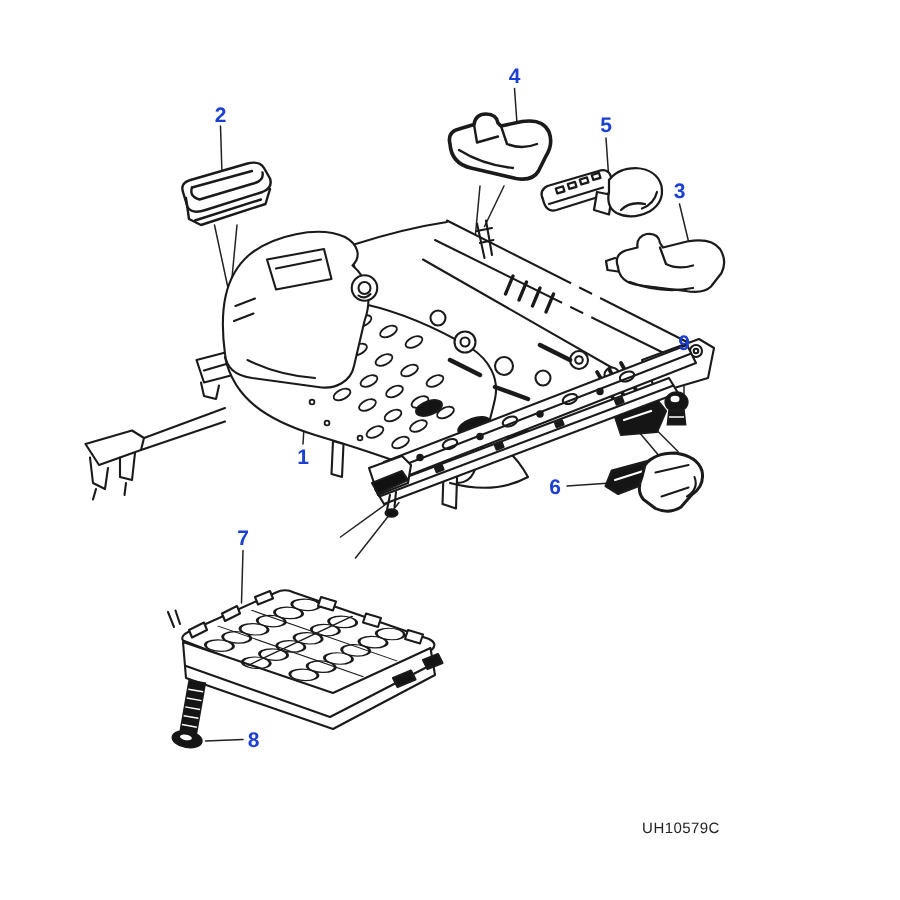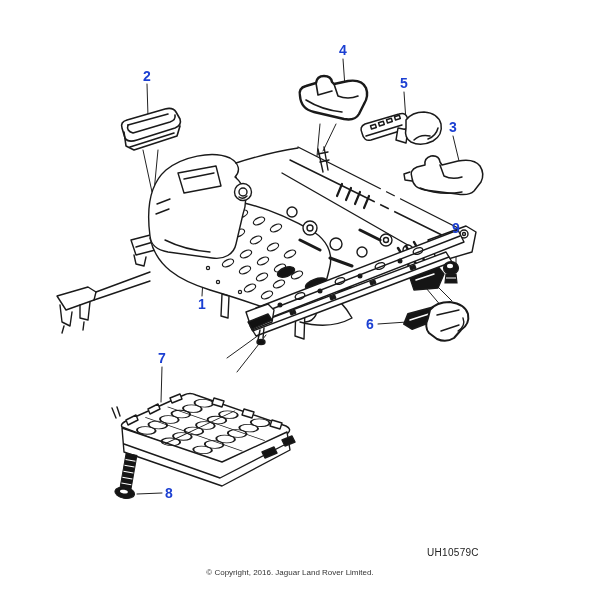--- a/index.html
+++ b/index.html
@@ -6,21 +6,21 @@
   body{width:600px;height:600px;font-family:"Liberation Sans",sans-serif;}
   .canvas{position:relative;width:600px;height:600px;background:#fff;overflow:hidden;}
   .canvas svg{position:absolute;left:0;top:0;}
   .callout{
     position:absolute;transform:translate(-50%,-50%);
     color:var(--callout-blue,#1b3fd2);
     font-weight:bold;font-size:14px;line-height:1;cursor:pointer;
     user-select:none;
   }
   .diagram-code{
-    position:absolute;left:427px;top:547px;width:84px;
+    position:absolute;left:412px;top:547px;width:84px;text-align:center;
     font-size:10px;color:#222;letter-spacing:.3px;
   }
   .copyright{
     position:absolute;left:150px;top:568px;width:280px;text-align:center;
     font-size:8px;color:#333;
   }
 </style>
 </head>
 <body>
 
@@ -255,15 +255,14 @@
 <span class="callout" style="left:147px;top:76px">2</span>
 <span class="callout" style="left:453px;top:127px">3</span>
 <span class="callout" style="left:343px;top:50px">4</span>
 <span class="callout" style="left:404px;top:83px">5</span>
 <span class="callout" style="left:370px;top:324px">6</span>
 <span class="callout" style="left:162px;top:358px">7</span>
 <span class="callout" style="left:169px;top:493px">8</span>
 <span class="callout" style="left:456px;top:228px">9</span>
 
 <div class="diagram-code">UH10579C</div>
-<div class="copyright">© Copyright, 2016. Jaguar Land Rover Limited.</div>
 
 </div>
 
 </body></html>

